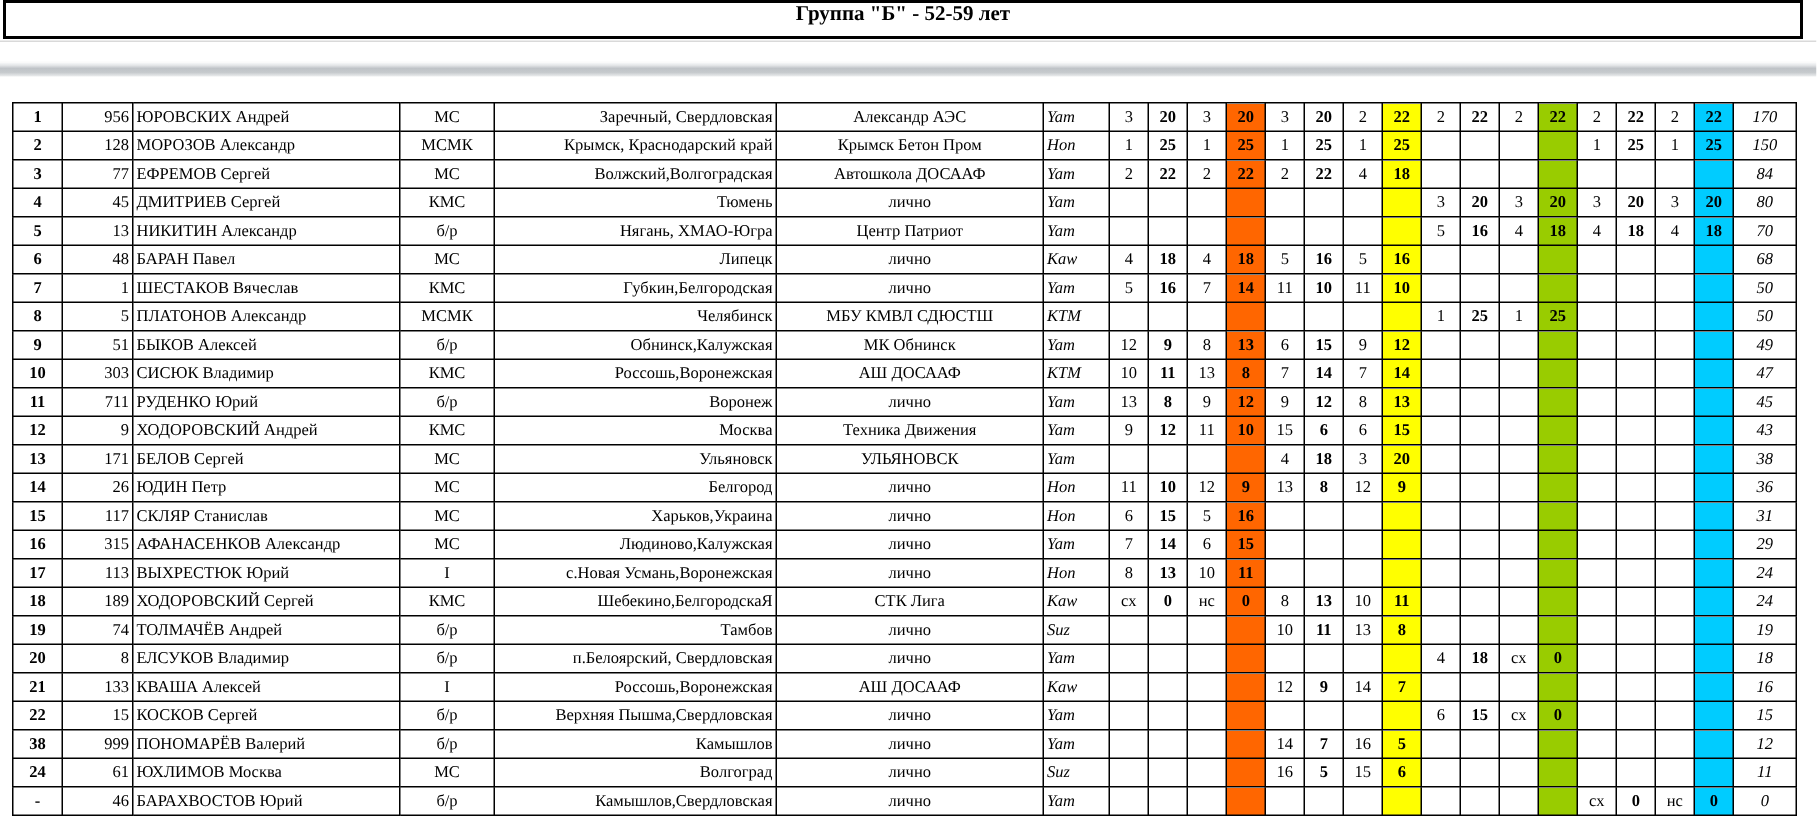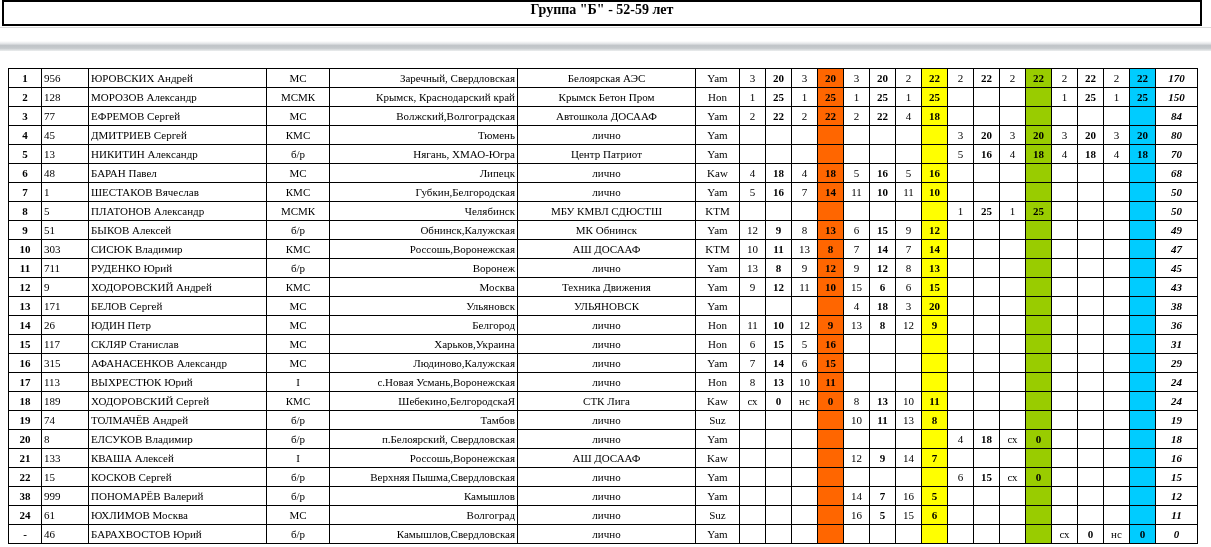--- a/index.html
+++ b/index.html
@@ -27,33 +27,33 @@
   table.results{
     position:absolute;left:8px;top:68px;
     border-collapse:collapse;table-layout:fixed;
     font-size:11px;color:#000;
   }
   table.results td{
     border:1px solid #000;height:18px;padding:0 2px;
     overflow:hidden;white-space:nowrap;vertical-align:middle;
   }
   td.place{text-align:center;font-weight:bold;}
-  td.num{text-align:left;}
+  td.num{text-align:right;}
   td.name{text-align:left;padding-left:3px;}
   td.rank{text-align:center;}
   td.city{text-align:right;padding-left:3px;}
   td.team{text-align:center;}
-  td.bike{text-align:center;}
+  td.bike{font-style:italic;}
   td.rpos{text-align:center;}
   td.rpts{text-align:center;font-weight:bold;}
   td.hl-orange{background:#FF6600;}
   td.hl-yellow{background:#FFFF00;}
   td.hl-green{background:#99CC00;}
   td.hl-cyan{background:#00CCFF;}
-  td.total{text-align:center;font-weight:bold;font-style:italic;}
+  td.total{text-align:center;font-weight:normal;font-style:italic;}
 </style>
 </head>
 <body>
 
 <div class="title-box">
   <span class="title-text">Группа "Б" - 52-59 лет</span>
 </div>
 
 <div class="hairline"></div>
 <div class="frame-divider"></div>
@@ -85,21 +85,21 @@
       <col style="width:26px">
     <col style="width:42px">
   </colgroup>
   <tbody id="results-body">
       <tr>
         <td class="place">1</td>
         <td class="num">956</td>
         <td class="name">ЮРОВСКИХ Андрей</td>
         <td class="rank">МС</td>
         <td class="city">Заречный, Свердловская</td>
-        <td class="team">Белоярская АЭС</td>
+        <td class="team">Александр АЭС</td>
         <td class="bike">Yam</td>
         <td class="rpos">3</td>
         <td class="rpts">20</td>
         <td class="rpos">3</td>
         <td class="rpts hl-orange">20</td>
         <td class="rpos">3</td>
         <td class="rpts">20</td>
         <td class="rpos">2</td>
         <td class="rpts hl-yellow">22</td>
         <td class="rpos">2</td>

